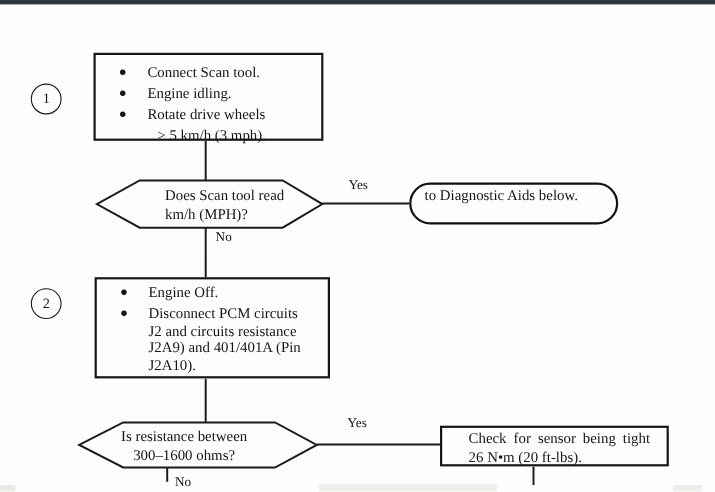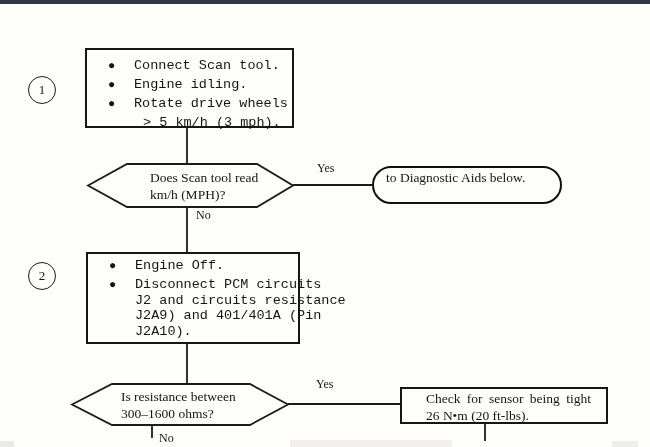--- a/index.html
+++ b/index.html
@@ -17,21 +17,21 @@
     border-radius:50%; background:#fdfdfb;
     display:flex; align-items:center; justify-content:center;
     font-size:13px;
   }
   .box {
     position:absolute; background:#fdfdfb; border:2px solid #161616;
     box-sizing:border-box; font-size:13.5px;
   }
   .b-row { display:flex; white-space:nowrap; }
   .b-bullet { width:26px; padding-left:21px; flex:none; font-size:12px; }
-  .b-text { flex:none;font-family:Liberation Mono, monospace; }
+  .b-text { flex:none; }
   #box1 { left:85px; top:48px; width:209px; height:80px; padding-top:6px; line-height:19px; }
   #box1 .b-row.cont .b-text { padding-left:9px; }
   #box2 { left:86px; top:252px; width:214px; height:92px; padding-top:4px; line-height:15.4px; }
   #box2 .b-row.gap { margin-top:4px; }
   #box3 { left:400px; top:387px; width:208px; height:37px; padding:2px 0 16px 24px; line-height:16.5px; }
   #box3 .line1 { word-spacing:3px; white-space:nowrap; }
   #box3 .line2 { white-space:nowrap; }
 
   .hex-text { position:absolute; font-size:13.5px; line-height:17px; white-space:nowrap; }
   .oval {
@@ -117,21 +117,21 @@
     <div class="b-row">
       <span class="b-bullet"></span>
       <span class="b-text">J2A9) and 401/401A (Pin</span>
     </div>
     <div class="b-row">
       <span class="b-bullet"></span>
       <span class="b-text">J2A10).</span>
     </div>
   </div>
 
-  <div class="hex-text" style="left:121px; top:388px;">
+  <div class="hex-text" style="left:110px; top:388px;text-align:center;">
     <div>Is resistance between</div>
     <div>300–1600 ohms?</div>
   </div>
   <div class="edge-label" style="left:316px; top:377px;">Yes</div>
   <div class="edge-label" style="left:159px; top:431px;">No</div>
 
   <div class="box" id="box3">
     <div class="line1">Check for sensor being tight</div>
     <div class="line2">26 N•m (20 ft-lbs).</div>
   </div>

